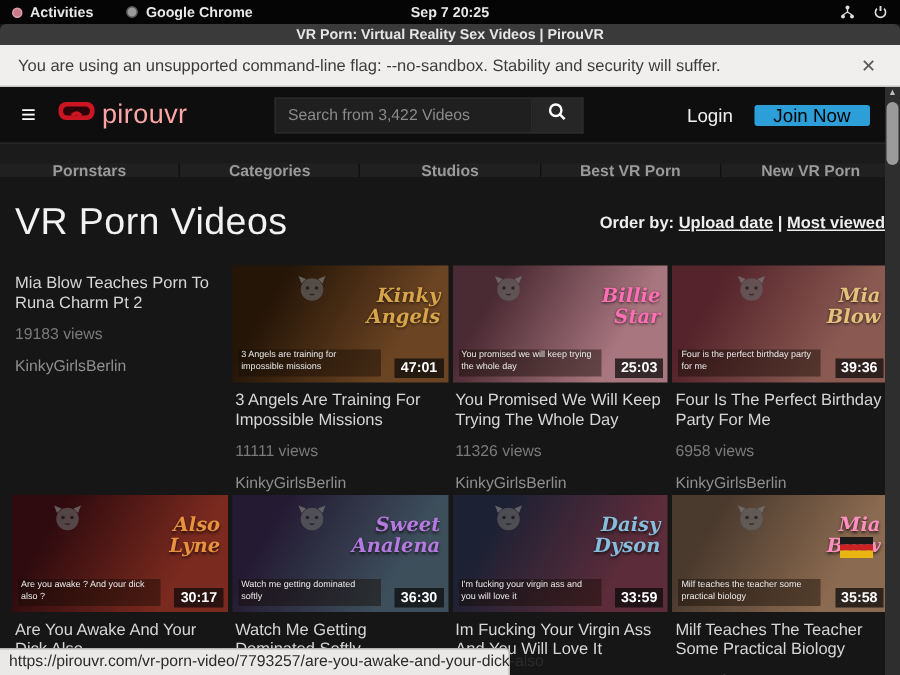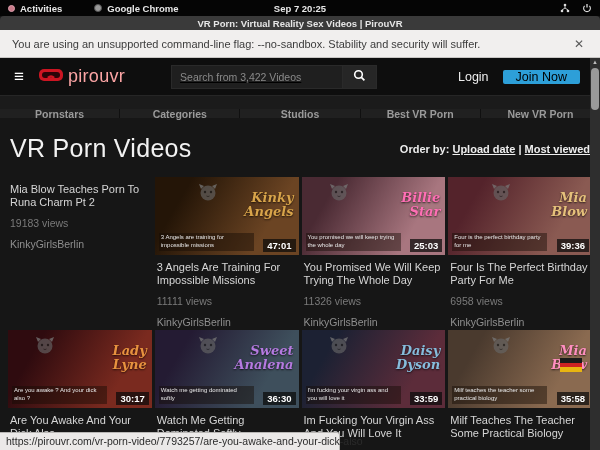--- a/index.html
+++ b/index.html
@@ -3,21 +3,21 @@
 <meta charset="utf-8">
 <style>
   * { margin:0; padding:0; box-sizing:border-box; }
   html,body { width:600px; height:450px; overflow:hidden; background:#000;
               font-family:"Liberation Sans", sans-serif; }
   .screen { position:relative; width:600px; height:450px; background:#161616; }
 
   
   .sysbar { height:16px; background:#050505; color:#e8e8e8; display:flex;
             align-items:center; font-size:9.5px; font-weight:bold; padding:0 8px; }
-  .sys-left { display:flex; align-items:center; gap:32px; }
+  .sys-left { display:flex; align-items:center; gap:22px; }
   .sys-item { display:flex; align-items:center; gap:5px; }
   .rec-dot { width:7px; height:7px; border-radius:50%; background:#c97b8a; border:1px solid #e0a0ae; }
   .chrome-dot { width:8px; height:8px; border-radius:50%; background:#9a9a9a; border:1.5px solid #555; }
   .sys-center { position:absolute; left:0; right:0; text-align:center; pointer-events:none; }
   .sys-right { margin-left:auto; display:flex; align-items:center; gap:12px; }
   .sys-right svg { display:block; }
 
   
   .titlebar { height:14px; background:#3a3a3a; color:#e6e6e6; font-size:9.5px;
               font-weight:bold; display:flex; align-items:center; justify-content:center;
@@ -26,21 +26,21 @@
   
   .infobar { height:28px; background:#f1efee; color:#3c3c3c; font-size:11px;
              display:flex; align-items:center; padding:0 12px; border-bottom:1px solid #c8c6c4; }
   .infobar .close { margin-left:auto; color:#5a5a5a; font-size:12px; cursor:pointer; padding:0 4px; }
 
   
   .site-header { height:37px; background:#0e0e0e; display:flex; align-items:center; padding:0 14px; }
   .hamburger { color:#fff; font-size:17px; margin-right:14px; cursor:pointer; line-height:1; }
   .logo { display:flex; align-items:center; gap:4px; }
   .logo-text { color:#fca5a5; font-weight:normal; font-size:18px; letter-spacing:0.3px; }
-  .searchwrap { display:flex; margin-left:46px;text-decoration:underline; }
+  .searchwrap { display:flex; margin-left:58px; }
   .search-input { width:172px; height:24px; background:#1f1f1f; border:1px solid #2a2a2a;
                   color:#cfcfcf; font-size:10.5px; padding:0 8px; outline:none; }
   .search-input::placeholder { color:#8a8a8a; }
   .search-btn { width:34px; height:24px; background:#262626; border:1px solid #2a2a2a;
                 border-left:none; display:flex; align-items:center; justify-content:center; cursor:pointer; }
   .login { color:#eee; font-size:12.5px; margin-left:auto; margin-right:14px; cursor:pointer; }
   .join { background:#2d9fd8; color:#000000; font-size:12.5px; padding:0 13px; border:none;
           border-radius:2px; cursor:pointer; margin-right:6px; }
 
   
@@ -262,21 +262,21 @@
       <span class="cat-badge" style="left: 26px;">
         <svg width="22" height="22" viewBox="0 0 22 22">
                 <path d="M4 8l-2-5 5 2z" fill="#777"></path>
                 <path d="M18 8l2-5-5 2z" fill="#777"></path>
                 <circle cx="11" cy="12" r="7.5" fill="#666" opacity="0.85"></circle>
                 <circle cx="8" cy="11" r="1.2" fill="#222"></circle>
                 <circle cx="14" cy="11" r="1.2" fill="#222"></circle>
                 <path d="M9.5 15q1.5 1.2 3 0" stroke="#222" stroke-width="0.8" fill="none"></path>
               </svg>
       </span>
-      <div class="vname" style="color: rgb(232, 146, 63);">Lady
+      <div class="vname" style="color: rgb(232, 146, 63);">Also
 Lyne</div>
       <div class="sub">Are you awake ? And your dick also ?</div>
       <div class="dur">30:17</div>
     </div>
     <div class="caption">
       <div class="vtitle">Are You Awake And Your Dick Also</div>
       <div class="views">1975 views</div>
       <div class="studio"></div>
     </div>
   </div>

